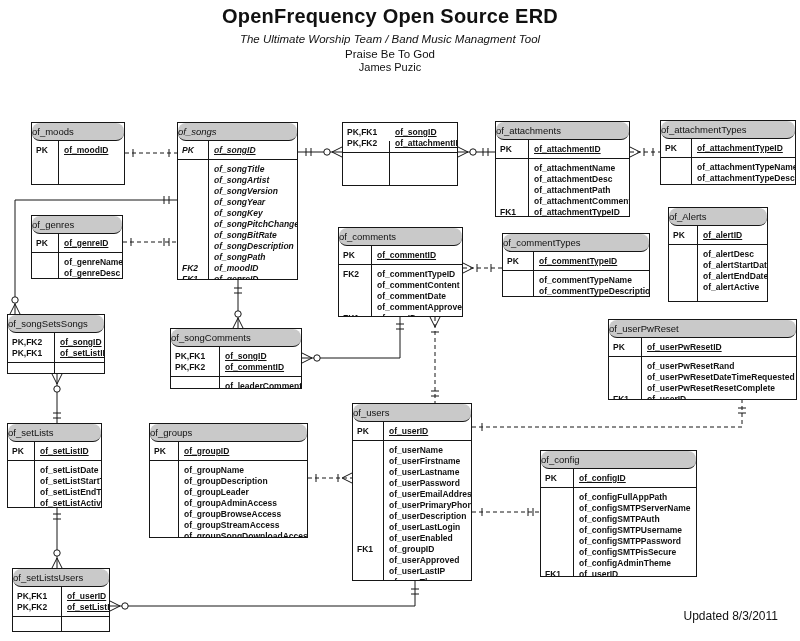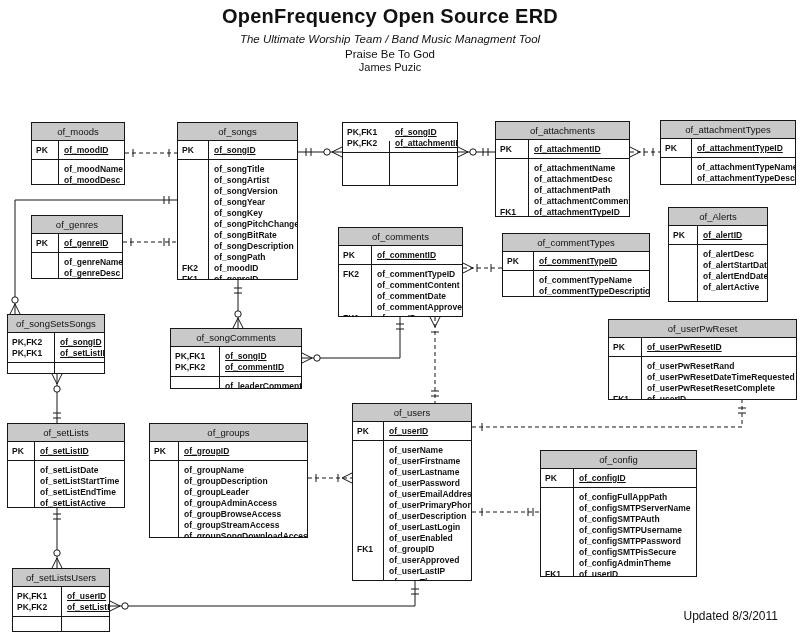--- a/index.html
+++ b/index.html
@@ -8,22 +8,22 @@
   #header{position:absolute;top:5px;left:0;width:780px;text-align:center;}
   #title{font-size:20px;font-weight:bold;letter-spacing:.2px;line-height:23px;}
   #subtitle{font-size:11.5px;font-style:italic;line-height:15px;margin-top:4px;}
   #tagline{font-size:11.5px;line-height:14px;}
   #author{font-size:11px;line-height:13px;}
   #footer{position:absolute;top:609px;right:22px;font-size:12px;}
   #diagram{position:absolute;inset:0;}
   svg#wires{position:absolute;left:0;top:0;pointer-events:none;}
   .entity{position:absolute;box-sizing:border-box;border:1px solid #161616;
           background:#fff;display:flex;flex-direction:column;overflow:hidden;}
-  .etitle{height:17px;line-height:17px;text-align:center;font-size:9.5px;
-          background:#c9c9c9;border-bottom:1px solid #161616;flex:0 0 auto;}
+  .etitle{height:17px;line-height:17px;font-size:9.5px;
+          background:#c9c9c9;border-bottom:1px solid #161616;flex:0 0 auto;border-radius:8px;}
   .esec{position:relative;padding:4px 0 3px 0;flex:0 0 auto;}
   .esec + .esec{border-top:1px solid #161616;}
   .egrow{flex:1 1 auto;}
   .erow{display:flex;line-height:11px;font-size:8.5px;font-weight:bold;white-space:nowrap;}
   .ekey{flex:0 0 auto;padding-left:4px;box-sizing:border-box;}
   .efield{padding-left:6px;}
   .u{text-decoration:underline;}
   .vline{position:absolute;top:18px;bottom:0;width:1px;background:#161616;}
 </style>
 </head>
@@ -158,30 +158,20 @@
 
   <div id="footer">Updated 8/3/2011</div>
 <div class="entity" style="left: 31px; top: 122px; width: 94px; height: 63px;">
       <div class="etitle">of_moods</div>
       <div class="esec">
         <div class="erow">
           <span class="ekey" style="width: 26px;">PK</span>
           <span class="efield u">of_moodID</span>
         </div>
       </div>
-      <div class="esec egrow">
-        <div class="erow">
-          <span class="ekey" style="width: 26px;"></span>
-          <span class="efield">of_moodName</span>
-        </div>
-        <div class="erow">
-          <span class="ekey" style="width: 26px;"></span>
-          <span class="efield">of_moodDesc</span>
-        </div>
-      </div>
       <div class="vline" style="left: 26px;"></div>
     </div>
     <div class="entity" style="left: 31px; top: 215px; width: 92px; height: 64px;">
       <div class="etitle">of_genres</div>
       <div class="esec">
         <div class="erow">
           <span class="ekey" style="width: 26px;">PK</span>
           <span class="efield u">of_genreID</span>
         </div>
       </div>
@@ -190,21 +180,21 @@
           <span class="ekey" style="width: 26px;"></span>
           <span class="efield">of_genreName</span>
         </div>
         <div class="erow">
           <span class="ekey" style="width: 26px;"></span>
           <span class="efield">of_genreDesc</span>
         </div>
       </div>
       <div class="vline" style="left: 26px;"></div>
     </div>
-    <div class="entity" style="left: 177px; top: 122px; width: 121px; height: 158px;">
+    <div class="entity" style="left: 177px; top: 122px; width: 121px; height: 158px; font-style: italic;">
       <div class="etitle">of_songs</div>
       <div class="esec">
         <div class="erow">
           <span class="ekey" style="width: 30px;">PK</span>
           <span class="efield u">of_songID</span>
         </div>
       </div>
       <div class="esec egrow">
         <div class="erow">
           <span class="ekey" style="width: 30px;"></span>
@@ -459,21 +449,21 @@
           <span class="ekey" style="width: 32px;"></span>
           <span class="efield">of_userPwResetResetComplete</span>
         </div>
         <div class="erow">
           <span class="ekey" style="width: 32px;">FK1</span>
           <span class="efield">of_userID</span>
         </div>
       </div>
       <div class="vline" style="left: 32px;"></div>
     </div>
-    <div class="entity" style="left: 7px; top: 423px; width: 118px; height: 85px;">
+    <div class="entity" style="left: 7px; top: 423px; width: 95px; height: 85px;">
       <div class="etitle">of_setLists</div>
       <div class="esec">
         <div class="erow">
           <span class="ekey" style="width: 26px;">PK</span>
           <span class="efield u">of_setListID</span>
         </div>
       </div>
       <div class="esec egrow">
         <div class="erow">
           <span class="ekey" style="width: 26px;"></span>

